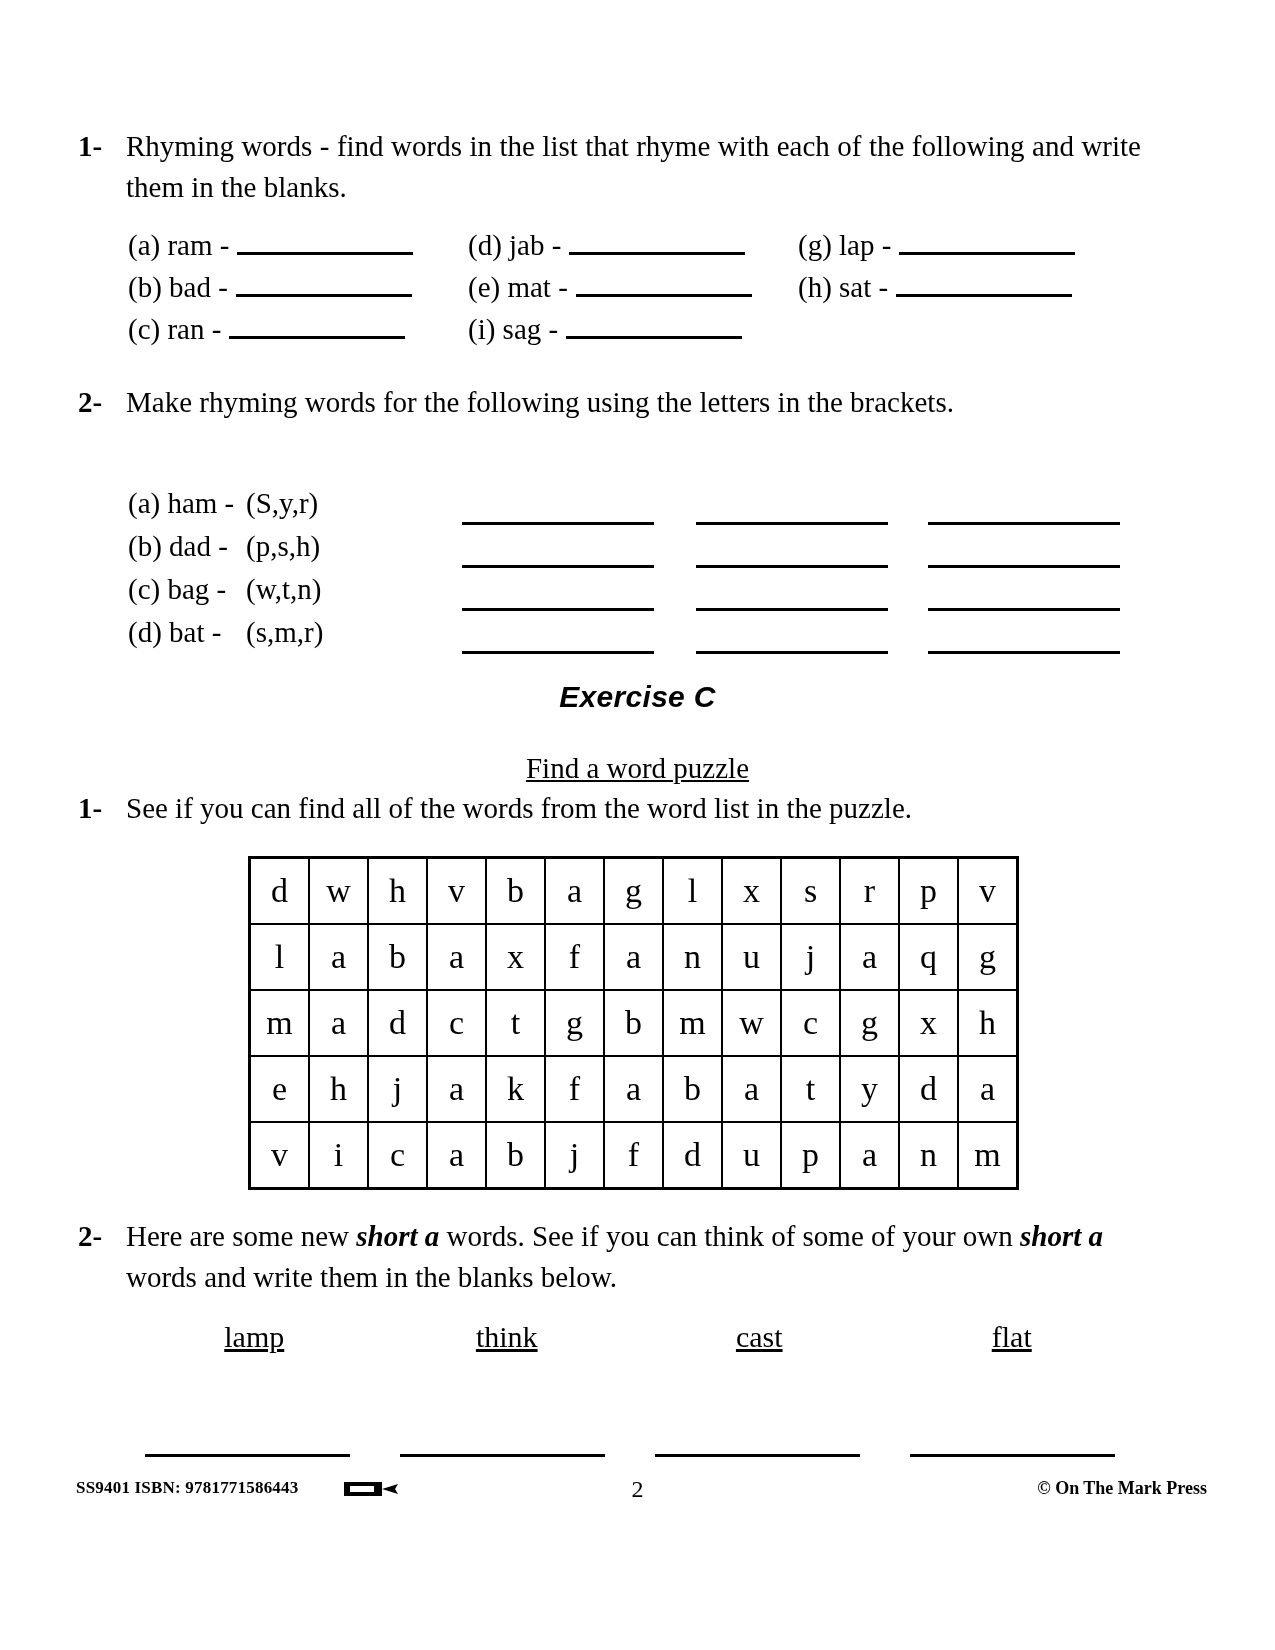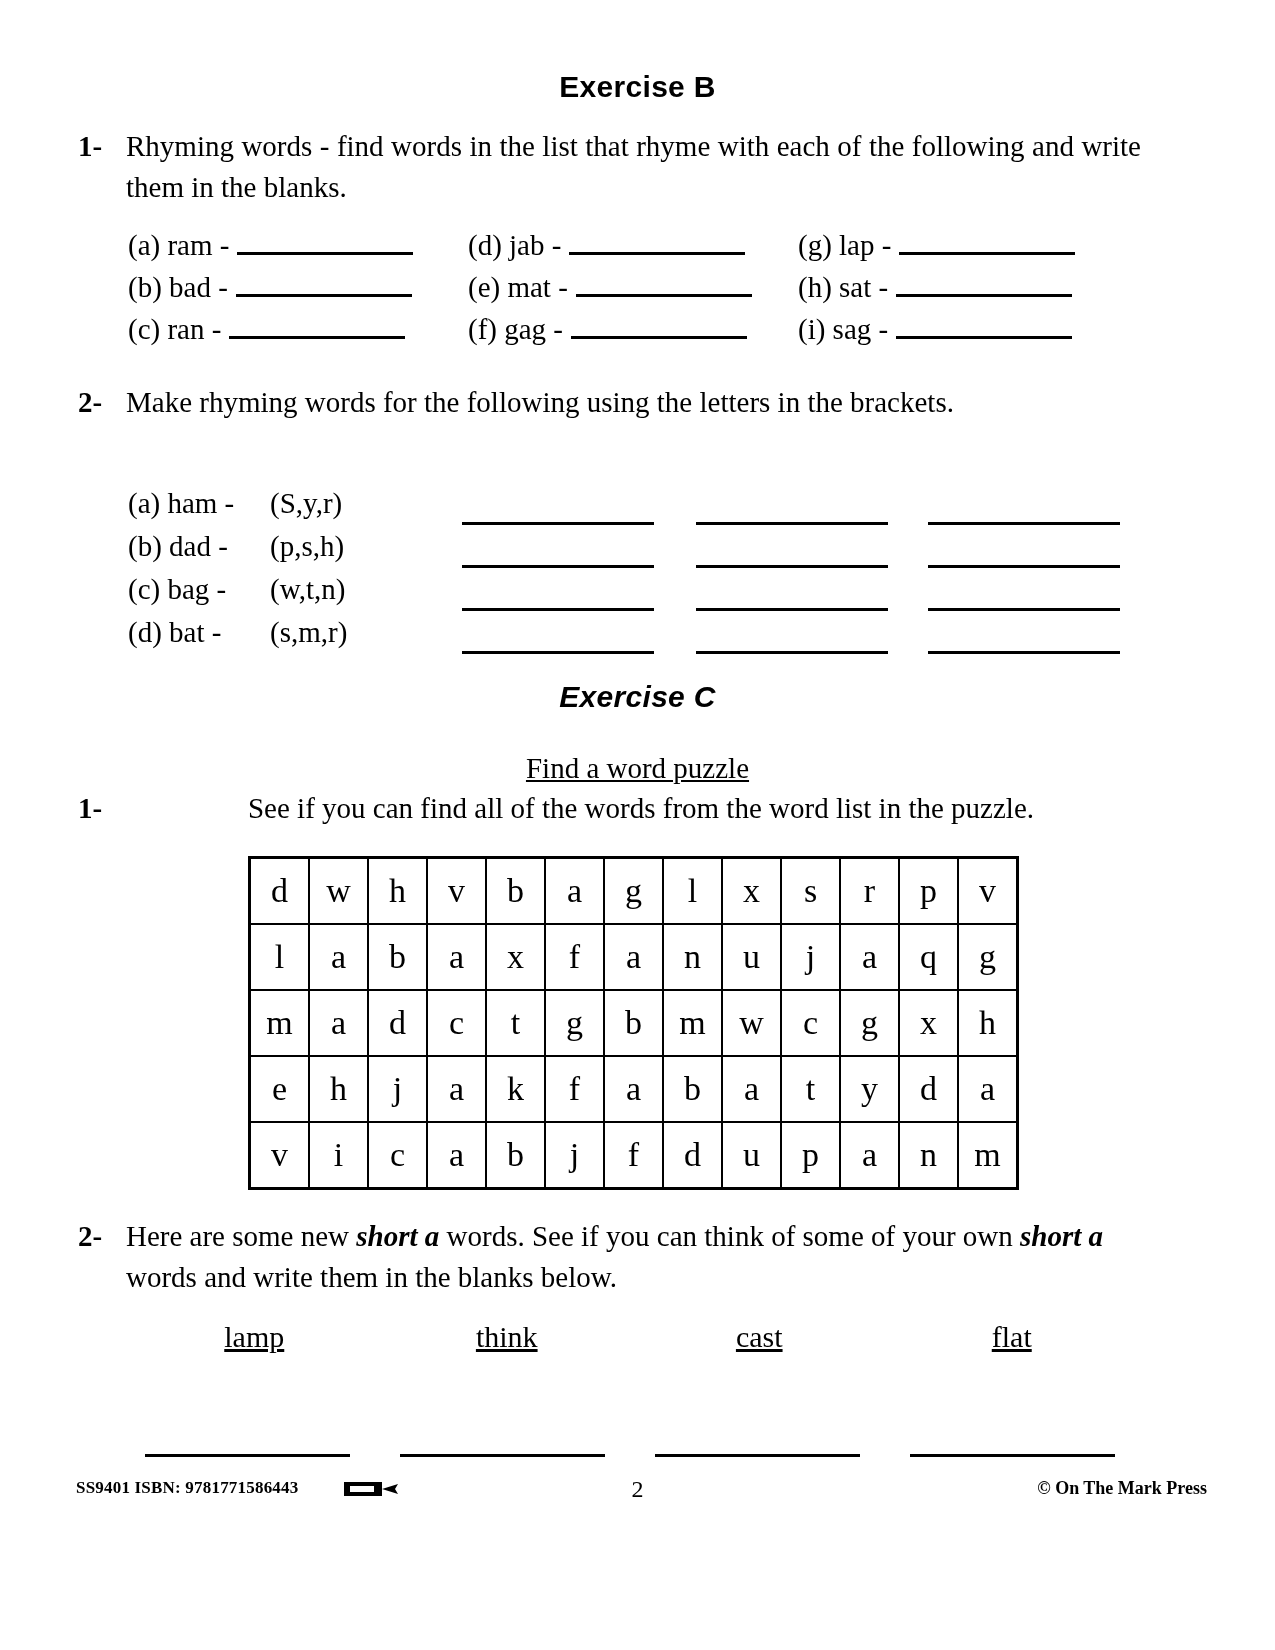--- a/index.html
+++ b/index.html
@@ -64,21 +64,21 @@
     text-align-last: left;
   }
 
   #q-b1 { left: 78px; top: 126px; width: 1070px; }
   #q-b1 .q-text { width: 1015px; }
 
   #q-b2 { left: 78px; top: 382px; width: 1070px; }
   #q-b2 .q-text { width: 1015px; }
 
   #q-c1 { left: 78px; top: 788px; width: 1090px; }
-  #q-c1 .q-text { width: 1030px; text-align: center; }
+  #q-c1 .q-text { width: 1030px; }
 
   #q-c2 { left: 78px; top: 1216px; width: 1070px; }
   #q-c2 .q-text { width: 1030px; }
 
   .ital-bold { font-style: italic; font-weight: bold; }
 
   .example-line {
     font-size: 29px;
     line-height: 1.42;
     white-space: nowrap;
@@ -113,21 +113,21 @@
   
   #make-rhyme-list {
     position: absolute;
     left: 128px;
     top: 482px;
     font-size: 29px;
     line-height: 43px;
   }
   .mr-item { white-space: nowrap; }
   .mr-word { display: inline-block; width: 118px; }
-  .mr-letters { display: inline-block; margin-left: 24px; }
+  .mr-letters { display: inline-block; }
 
   #make-rhyme-blanks {
     position: absolute;
     left: 462px;
     top: 482px;
     display: grid;
     grid-template-columns: 234px 232px 200px;
     grid-auto-rows: 43px;
   }
   #make-rhyme-blanks .blank-line { width: 192px; vertical-align: bottom; }
@@ -220,21 +220,20 @@
     font-size: 18px;
     font-weight: bold;
     white-space: nowrap;
   }
 </style>
 </head>
 <body>
 
 <div class="page">
 
-  <div class="exercise-title" id="exercise-b-title">Exercise B</div>
 
   <div class="q-block" id="q-b1">
     <div class="q-num">1-</div>
     <div class="q-text justified">Rhyming words - find words in the list that rhyme with each of the following  and write them in the blanks.</div>
   </div>
 
   <div id="rhyme-grid">
     <div class="rhyme-item">
       <span class="rhyme-label">(a) ram -</span>
       <span class="blank-line"></span>
@@ -256,24 +255,20 @@
       <span class="rhyme-label">(e) mat -</span>
       <span class="blank-line"></span>
     </div>
     <div class="rhyme-item">
       <span class="rhyme-label">(h) sat -</span>
       <span class="blank-line"></span>
     </div>
 
     <div class="rhyme-item">
       <span class="rhyme-label">(c) ran -</span>
-      <span class="blank-line"></span>
-    </div>
-    <div class="rhyme-item">
-      <span class="rhyme-label">(f) gag -</span>
       <span class="blank-line"></span>
     </div>
     <div class="rhyme-item">
       <span class="rhyme-label">(i) sag -</span>
       <span class="blank-line"></span>
     </div>
   </div>
 
   <div class="q-block" id="q-b2">
     <div class="q-num">2-</div>

